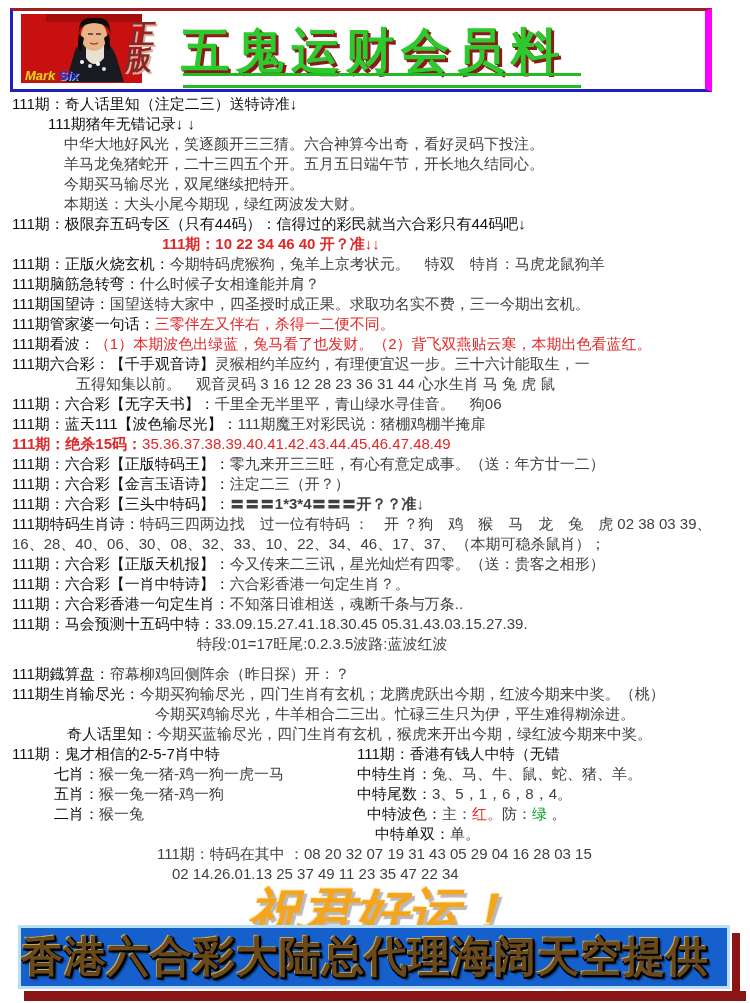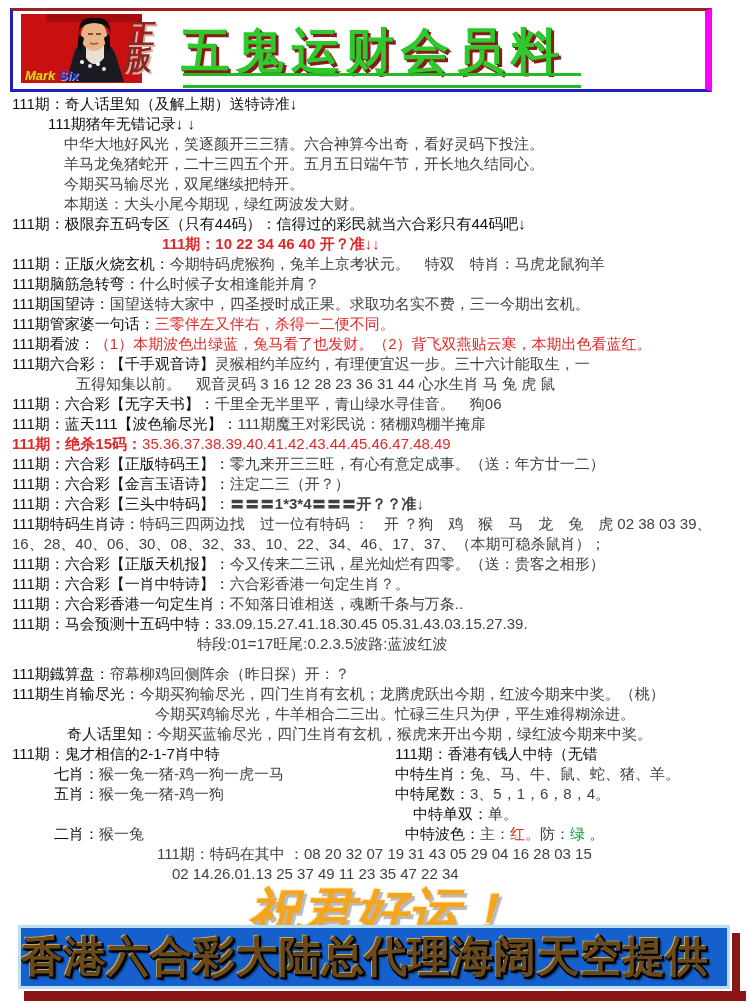--- a/index.html
+++ b/index.html
@@ -26,21 +26,21 @@
   
   #content{position:absolute;left:12px;top:94px;width:732px;font-size:15px;}
   .ln{line-height:20px;white-space:pre-wrap;font-weight:500;}
   .k{color:#101010;}
   .b{color:#404040;}
   .r{color:#e02828;}
   .g{color:#00a020;}
   .bold{font-weight:bold;}
   .row{display:flex;}
   .lcol{width:345px;flex:none;}
-  .rcol{flex:1;margin-left:38px;}
+  .rcol{flex:1;}
 
   
   #goodluck{margin-left:236px;margin-top:6px;font-size:53px;line-height:46px;font-weight:bold;
             font-style:italic;color:#f5a41e;
             text-shadow:3px 3px 1px #b9b9b9,-1px -1px 0 #ffe9b0;white-space:nowrap;}
   #banner{position:absolute;left:18px;top:925px;width:706px;height:58px;background:#1560cc;
           border:3px solid #b8e0f2;display:flex;align-items:center;justify-content:flex-start;}
   #banner-text{font-size:42px;font-weight:bold;letter-spacing:1px;color:#6a4a1c;white-space:nowrap;
           text-shadow:2px 0 #000,0 2px #000,2px 2px #000,-1px -1px 0 #caa84e,3px 3px 2px rgba(0,0,0,.6);}
   #banner-shadow-r{position:absolute;left:732px;top:933px;width:8px;height:58px;background:#8b1515;}
@@ -71,21 +71,21 @@
       </svg>
       <div id="photocap"><span class="cap-mark">Mark</span> <span class="cap-six">Six</span></div>
     </div>
     <div id="edition">正
 版</div>
     <div id="title">五鬼运财会员料</div>
     <div id="title-underline"></div>
   </div>
 
   <div id="content">
-    <div class="ln"><span class="k">111期：奇人话里知（及解上期）送特诗准↓</span></div>
+    <div class="ln"><span class="k">111期：奇人话里知（注定二三）送特诗准↓</span></div>
     <div class="ln" style="padding-left:36px"><span class="k">111期猪年无错记录↓ ↓</span></div>
     <div class="ln" style="padding-left:52px"><span class="b">中华大地好风光，笑逐颜开三三猜。六合神算今出奇，看好灵码下投注。</span></div>
     <div class="ln" style="padding-left:52px"><span class="b">羊马龙兔猪蛇开，二十三四五个开。五月五日端午节，开长地久结同心。</span></div>
     <div class="ln" style="padding-left:52px"><span class="b">今期买马输尽光，双尾继续把特开。</span></div>
     <div class="ln" style="padding-left:52px"><span class="b">本期送：大头小尾今期现，绿红两波发大财。</span></div>
     <div class="ln"><span class="k">111期：极限弃五码专区（只有44码）：信得过的彩民就当六合彩只有44码吧↓</span></div>
     <div class="ln" style="padding-left:150px"><span class="r bold">111期：10 22 34 46 40 开？准↓↓</span></div>
     <div class="ln"><span class="k">111期：正版火烧玄机：</span><span class="b">今期特码虎猴狗，兔羊上京考状元。　特双　特肖：马虎龙鼠狗羊</span></div>
     <div class="ln"><span class="k">111期脑筋急转弯：</span><span class="b">什么时候子女相逢能并肩？</span></div>
     <div class="ln"><span class="k">111期国望诗：</span><span class="b">国望送特大家中，四圣授时成正果。求取功名实不费，三一今期出玄机。</span></div>
@@ -105,38 +105,38 @@
     <div class="ln"><span class="k">111期：六合彩【一肖中特诗】：</span><span class="b">六合彩香港一句定生肖？。</span></div>
     <div class="ln"><span class="k">111期：六合彩香港一句定生肖：</span><span class="b">不知落日谁相送，魂断千条与万条..</span></div>
     <div class="ln"><span class="k">111期：马会预测十五码中特：</span><span class="b">33.09.15.27.41.18.30.45 05.31.43.03.15.27.39.</span></div>
     <div class="ln" style="padding-left:185px"><span class="b">特段:01=17旺尾:0.2.3.5波路:蓝波红波</span></div>
     <div class="ln" style="margin-top:10px"><span class="k">111期鐡算盘：</span><span class="b">帘幕柳鸡回侧阵余（昨日探）开：？</span></div>
     <div class="ln"><span class="k">111期生肖输尽光：</span><span class="b">今期买狗输尽光，四门生肖有玄机；龙腾虎跃出今期，红波今期来中奖。（桃）</span></div>
     <div class="ln" style="padding-left:143px"><span class="b">今期买鸡输尽光，牛羊相合二三出。忙碌三生只为伊，平生难得糊涂进。</span></div>
     <div class="ln" style="padding-left:55px"><span class="k">奇人话里知：</span><span class="b">今期买蓝输尽光，四门生肖有玄机，猴虎来开出今期，绿红波今期来中奖。</span></div>
 
     <div class="ln row">
-      <span class="lcol k">111期：鬼才相信的2-1-7肖中特</span>
+      <span class="lcol k">111期：鬼才相信的2-5-7肖中特</span>
       <span class="rcol k">111期：香港有钱人中特（无错</span>
     </div>
     <div class="ln row">
       <span class="lcol"><span style="padding-left:42px;display:inline-block"></span><span class="k">七肖：</span><span class="b">猴一兔一猪-鸡一狗一虎一马</span></span>
       <span class="rcol"><span class="k">中特生肖：</span><span class="b">兔、马、牛、鼠、蛇、猪、羊。</span></span>
     </div>
     <div class="ln row">
       <span class="lcol"><span style="padding-left:42px;display:inline-block"></span><span class="k">五肖：</span><span class="b">猴一兔一猪-鸡一狗</span></span>
       <span class="rcol"><span class="k">中特尾数：</span><span class="b">3、5，1，6，8，4。</span></span>
     </div>
     <div class="ln row">
+      <span class="lcol"><span style="padding-left:42px;display:inline-block"></span><span class="k">二肖：</span><span class="b">猴一兔</span></span>
+      <span class="rcol"><span style="padding-left:10px;display:inline-block"></span><span class="k">中特波色：</span><span class="b">主：</span><span class="r">红。</span><span class="b">防：</span><span class="g">绿</span><span class="b"> 。</span></span>
+    </div>
+    <div class="ln row">
       <span class="lcol"></span>
       <span class="rcol"><span style="padding-left:18px;display:inline-block"></span><span class="k">中特单双：</span><span class="b">单。</span></span>
-    </div>
-    <div class="ln row">
-      <span class="lcol"><span style="padding-left:42px;display:inline-block"></span><span class="k">二肖：</span><span class="b">猴一兔</span></span>
-      <span class="rcol"><span style="padding-left:10px;display:inline-block"></span><span class="k">中特波色：</span><span class="b">主：</span><span class="r">红。</span><span class="b">防：</span><span class="g">绿</span><span class="b"> 。</span></span>
     </div>
 
     <div class="ln" style="padding-left:145px"><span class="b">111期：特码在其中 ：08 20 32 07 19 31 43 05 29 04 16 28 03 15</span></div>
     <div class="ln" style="padding-left:160px"><span class="b">02 14.26.01.13 25 37 49 11 23 35 47 22 34</span></div>
 
     <div id="goodluck">祝君好运！</div>
   </div>
 
   <div id="banner-shadow-r"></div>
   <div id="banner-shadow-b"></div>

